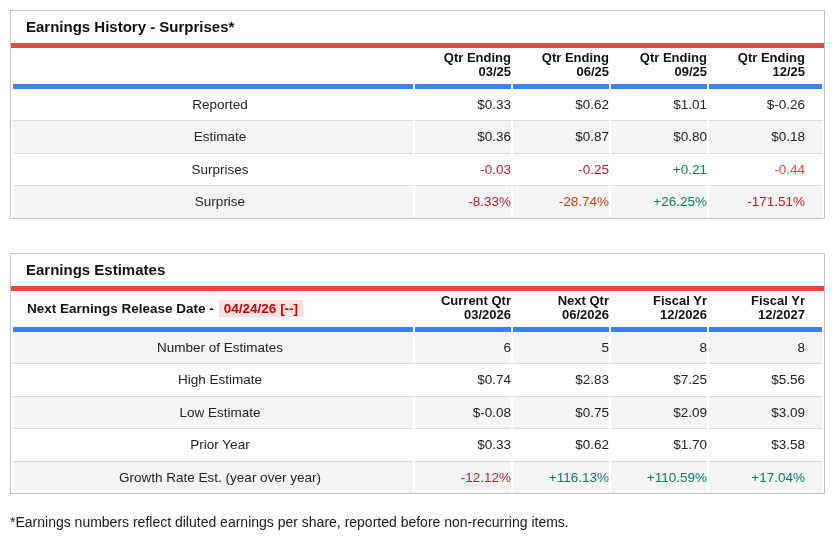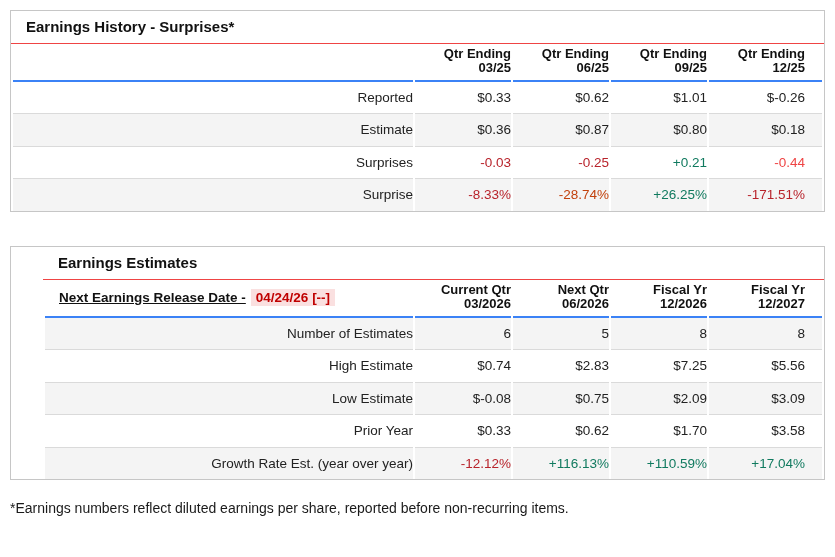--- a/index.html
+++ b/index.html
@@ -9,70 +9,69 @@
     font-family:"Liberation Sans","DejaVu Sans",sans-serif;
     color:#222;
     -webkit-font-smoothing:antialiased;
   }
   .card {
     margin:0 10px;
     border:1px solid #c6c6c6;
     background:#fff;
   }
   .card.first { margin-top:10px; }
-  .card.second { margin-top:34px;padding-left:32px; }
+  .card.second { margin-top:34px; }
   .card-title {
     font-size:15px;
     font-weight:700;
     color:#111;
     padding:8px 15px 8px 15px;
-    border-bottom:1px solid #ef4444;
+    border-bottom:5px solid #ef4444;
     line-height:1.05;
   }
   table.fin {
     width:100%;
     border-collapse:separate;
     border-spacing:2px 0;
     font-size:13.5px;
     table-layout:fixed;
   }
   col.label-col-def { width:auto; }
   col.num-col-def { width:96px; }
   col.num-col-last-def { width:113px; }
 
   thead th {
     font-weight:700;
     text-align:right;
     vertical-align:bottom;
     padding:3px 0 4px 0;
-    border-bottom:2px solid #3b82f6;
+    border-bottom:5px solid #3b82f6;
     line-height:1.12;
     font-size:13px;
     color:#111;
     white-space:nowrap;
   }
   thead th.label-col {
     text-align:left;
     padding-left:14px;
     font-size:13.5px;
     vertical-align:middle;
-    text-decoration:underline;
   }
   thead th.num-last { padding-right:17px; }
 
   tbody td {
     padding:8px 0;
     border-bottom:1px solid #dadada;
     text-align:right;
     line-height:1.15;
     color:#222;
     white-space:nowrap;
   }
   tbody tr:last-child td { border-bottom:none; }
-  tbody td.label-col { text-align:right; padding-left:14px; }
+  tbody td.label-col { text-align:center; padding-left:14px; }
   tbody td.num-last { padding-right:17px; }
   tbody tr.striped td { background:#f4f4f4; }
 
   .date-chip {
     display:inline-block;
     margin-left:5px;
     padding:1px 5px;
     font-weight:700;
   }
   .footnote {

